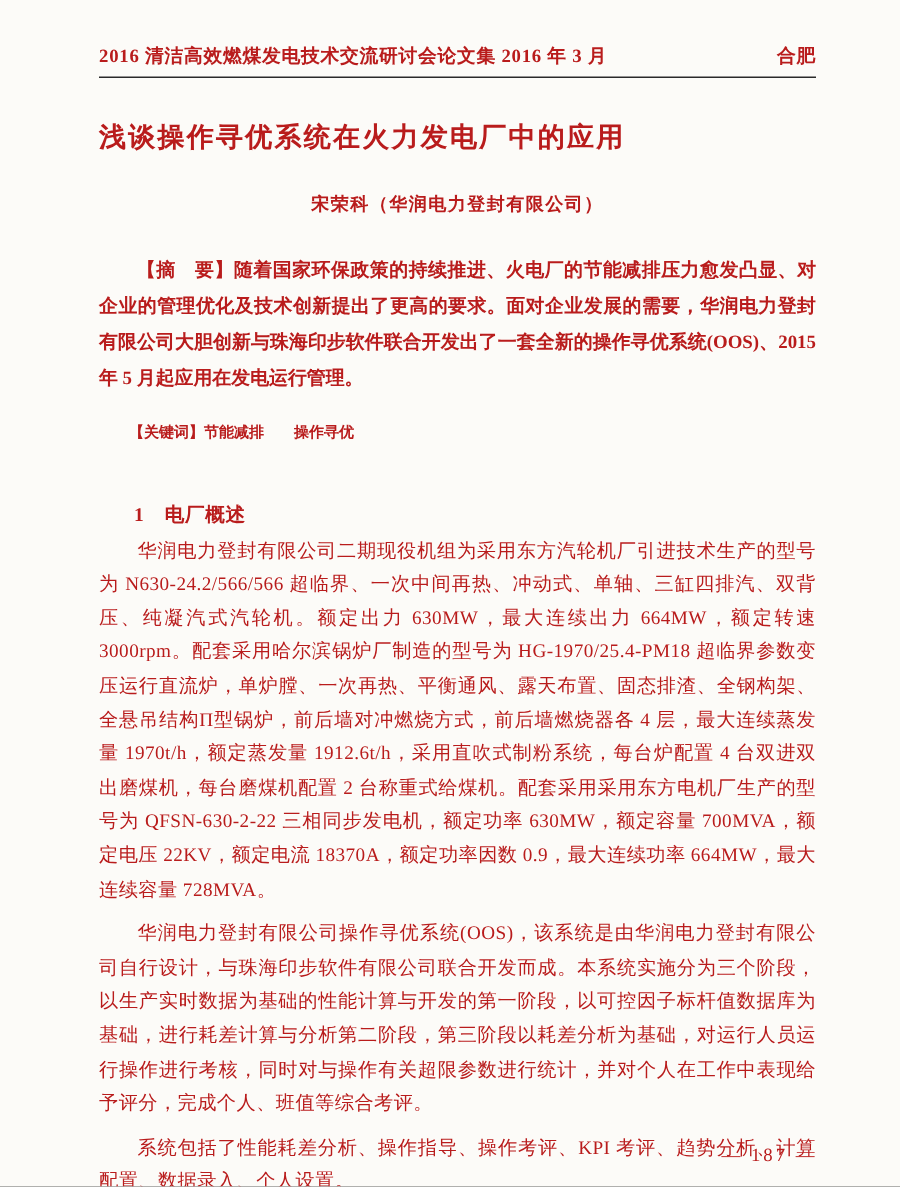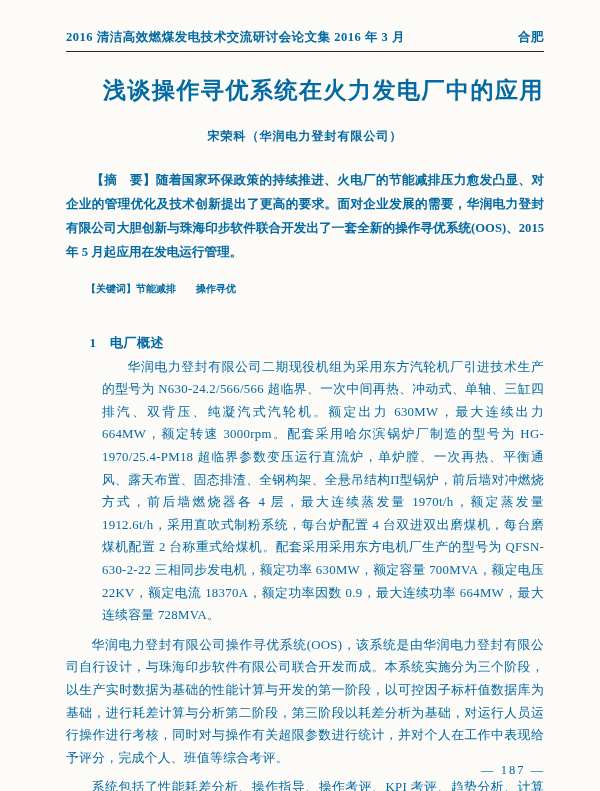--- a/index.html
+++ b/index.html
@@ -3,21 +3,21 @@
 <meta charset="utf-8">
 <style>
   html, body { margin: 0; padding: 0; background: #777; }
   .page {
     position: relative;
     width: 600px;
     height: 791px;
     margin: 0 auto;
     background: #fcfbf8;
     font-family: "Liberation Serif", "DejaVu Serif", serif;
-    color: #0369a1;
+    color: #b91c1c;
     overflow: hidden;
     box-sizing: border-box;
   }
   .content {
     position: absolute;
     left: 66px;
     right: 56px;
     top: 0;
   }
   .running-head {
@@ -30,22 +30,22 @@
     letter-spacing: 0.5px;
     white-space: nowrap;
   }
   .head-rule {
     margin-top: 5px;
     border: 0;
     border-top: 1.8px solid #2a2a2a;
   }
   .paper-title {
     margin-top: 25px;
-    text-align: right;
-    font-size: 23px;
+    text-align: left;
+    font-size: 18px;
     font-weight: bold;
     letter-spacing: 1.5px;
     line-height: 28px;
   }
   .author-line {
     margin-top: 23px;
     text-align: center;
     font-size: 12px;
     font-weight: bold;
     letter-spacing: 1px;
@@ -76,21 +76,21 @@
   }
   .body-para {
     margin: 7px 0 0 0;
     font-size: 12.8px;
     line-height: 22.6px;
     text-align: justify;
     text-align-last: left;
     text-indent: 2em;
     letter-spacing: 0.3px;
   }
-  .sec-heading + .body-para { margin-top: 6px; margin-left: 36px; }
+  .sec-heading + .body-para { margin-top: 6px; }
   .page-number {
     position: absolute;
     bottom: 13px;
     right: 55px;
     font-size: 12.5px;
     letter-spacing: 2px;
     margin-left: 45px;
   }
 </style>
 </head>

